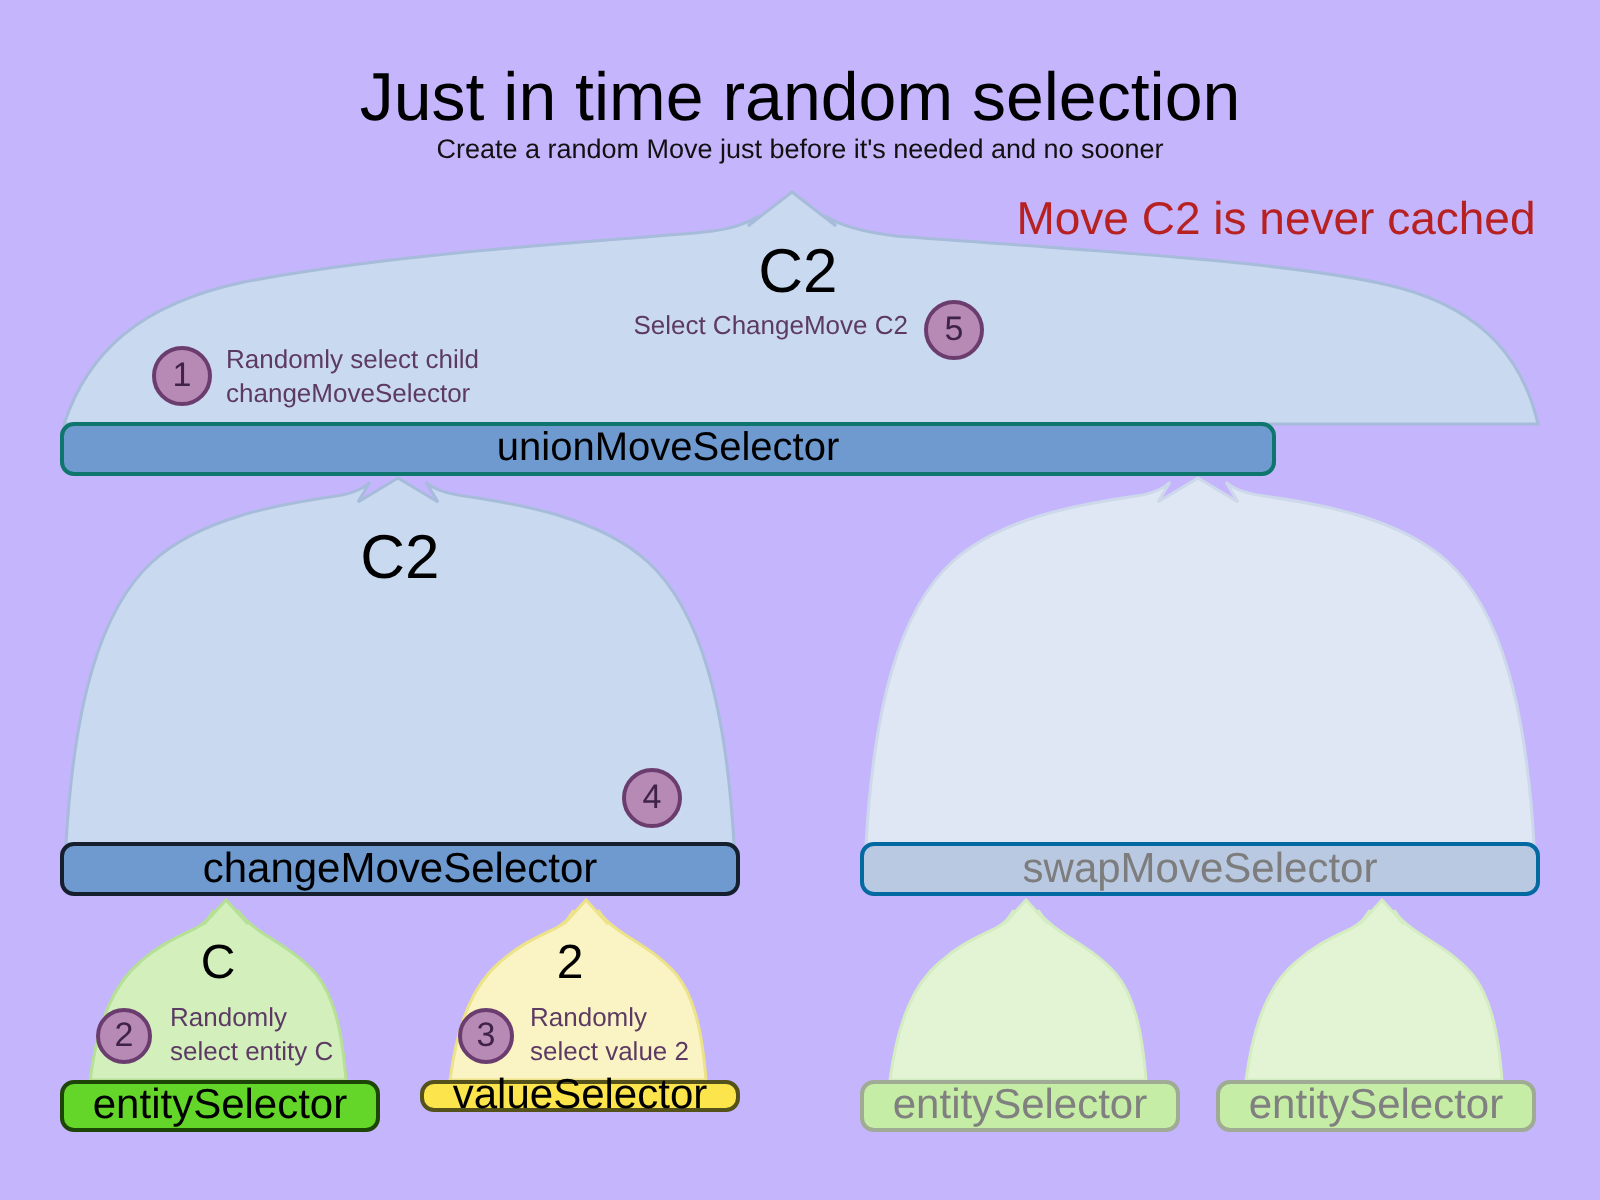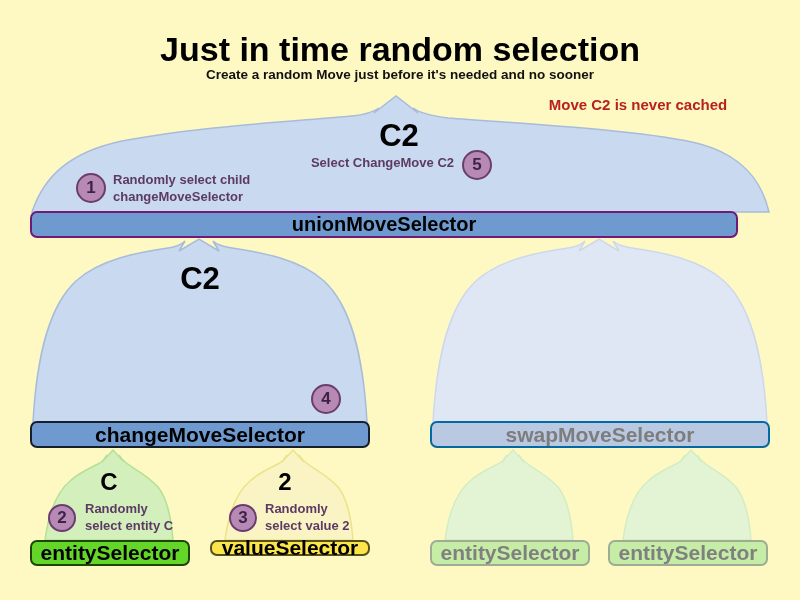--- a/index.html
+++ b/index.html
@@ -1,48 +1,48 @@
 <!DOCTYPE html>
 <html style="--funnel-blue: #c9d9ef; --funnel-blue-stroke: #a7bcda; --funnel-blue-faded: #dfe7f4; --funnel-green: #d2efbc; --funnel-green-faded: #e3f4d5; --funnel-yellow: #faf4c4; --bar-blue: #6e9ad0; --bar-blue-faded: #bac9e2; --bar-green: #63d629; --bar-green-faded: #c6eda6; --bar-yellow: #fbe44c; --step-circle: #b78ab6; --step-circle-border: #6b3d6e; --annotation-purple: #5c3a64; --note-red: #b72121;"><head>
 <meta charset="utf-8">
 <style>
   html,body { margin:0; padding:0; background:#ffffff; }
   .stage {
     position:relative; width:800px; height:600px;
     font-family:"Liberation Sans", sans-serif;
-    background:#fef9c3; overflow:hidden;font-weight:bold;
+    background:#c4b5fd; overflow:hidden;
   }
   .abs { position:absolute; }
   svg.funnels { position:absolute; left:0; top:0; }
 
   .dome-blue        { fill:var(--funnel-blue,#c9d9ef);       stroke:var(--funnel-blue-stroke,#a7bcda); stroke-width:1.5; }
   .dome-blue-faded  { fill:var(--funnel-blue-faded,#dfe7f4); stroke:#cdd8eb; stroke-width:1.5; }
   .dome-green       { fill:var(--funnel-green,#d2efbc);      stroke:#b5e095; stroke-width:1.5; }
   .dome-green-faded { fill:var(--funnel-green-faded,#e3f4d5);stroke:#d4ecc2; stroke-width:1.5; }
   .dome-yellow      { fill:var(--funnel-yellow,#faf4c4);     stroke:#ece287; stroke-width:1.5; }
 
   .title {
     left:0; top:30px; width:800px; text-align:center;
     font-size:34px; color:#000;
   }
   .subtitle {
     left:0; top:67px; width:800px; text-align:center;
     font-size:13.5px; color:#111;
   }
   .note {
     left:488px; top:96px; width:300px; text-align:center;
-    font-size:15px; color:var(--note-red,#b72121);
+    font-size:23px; color:var(--note-red,#b72121);
   }
 
   .bar {
     position:absolute; display:flex; align-items:center; justify-content:center;
     border-radius:7px; box-sizing:border-box; color:#000;
   }
-  .bar-union  { left:30px;  top:211px; width:708px; height:27px; font-size:20px;
-                background:var(--bar-blue,#6e9ad0); border:2px solid #701a75; }
+  .bar-union  { left:30px;  top:211px; width:608px; height:27px; font-size:20px;
+                background:var(--bar-blue,#6e9ad0); border:2px solid #0f766e; }
   .bar-change { left:30px;  top:421px; width:340px; height:27px; font-size:21px;
                 background:var(--bar-blue,#6e9ad0); border:2px solid #161f2e; }
   .bar-swap   { left:430px; top:421px; width:340px; height:27px; font-size:21px;
                 background:var(--bar-blue-faded,#bac9e2); border:2px solid #0369a1; color:#7d7d7d; }
   .bar-entity { left:30px;  top:540px; width:160px; height:26px; font-size:21px;
                 background:var(--bar-green,#63d629); border:2px solid #1c4507; }
   .bar-value  { left:210px; top:540px; width:160px; height:16px; font-size:21px;
                 background:var(--bar-yellow,#fbe44c); border:2px solid #55511b; }
   .bar-faded1 { left:430px; top:540px; width:160px; height:26px; font-size:21px;
                 background:var(--bar-green-faded,#c6eda6); border:2px solid #9fab94; color:#808080; }

